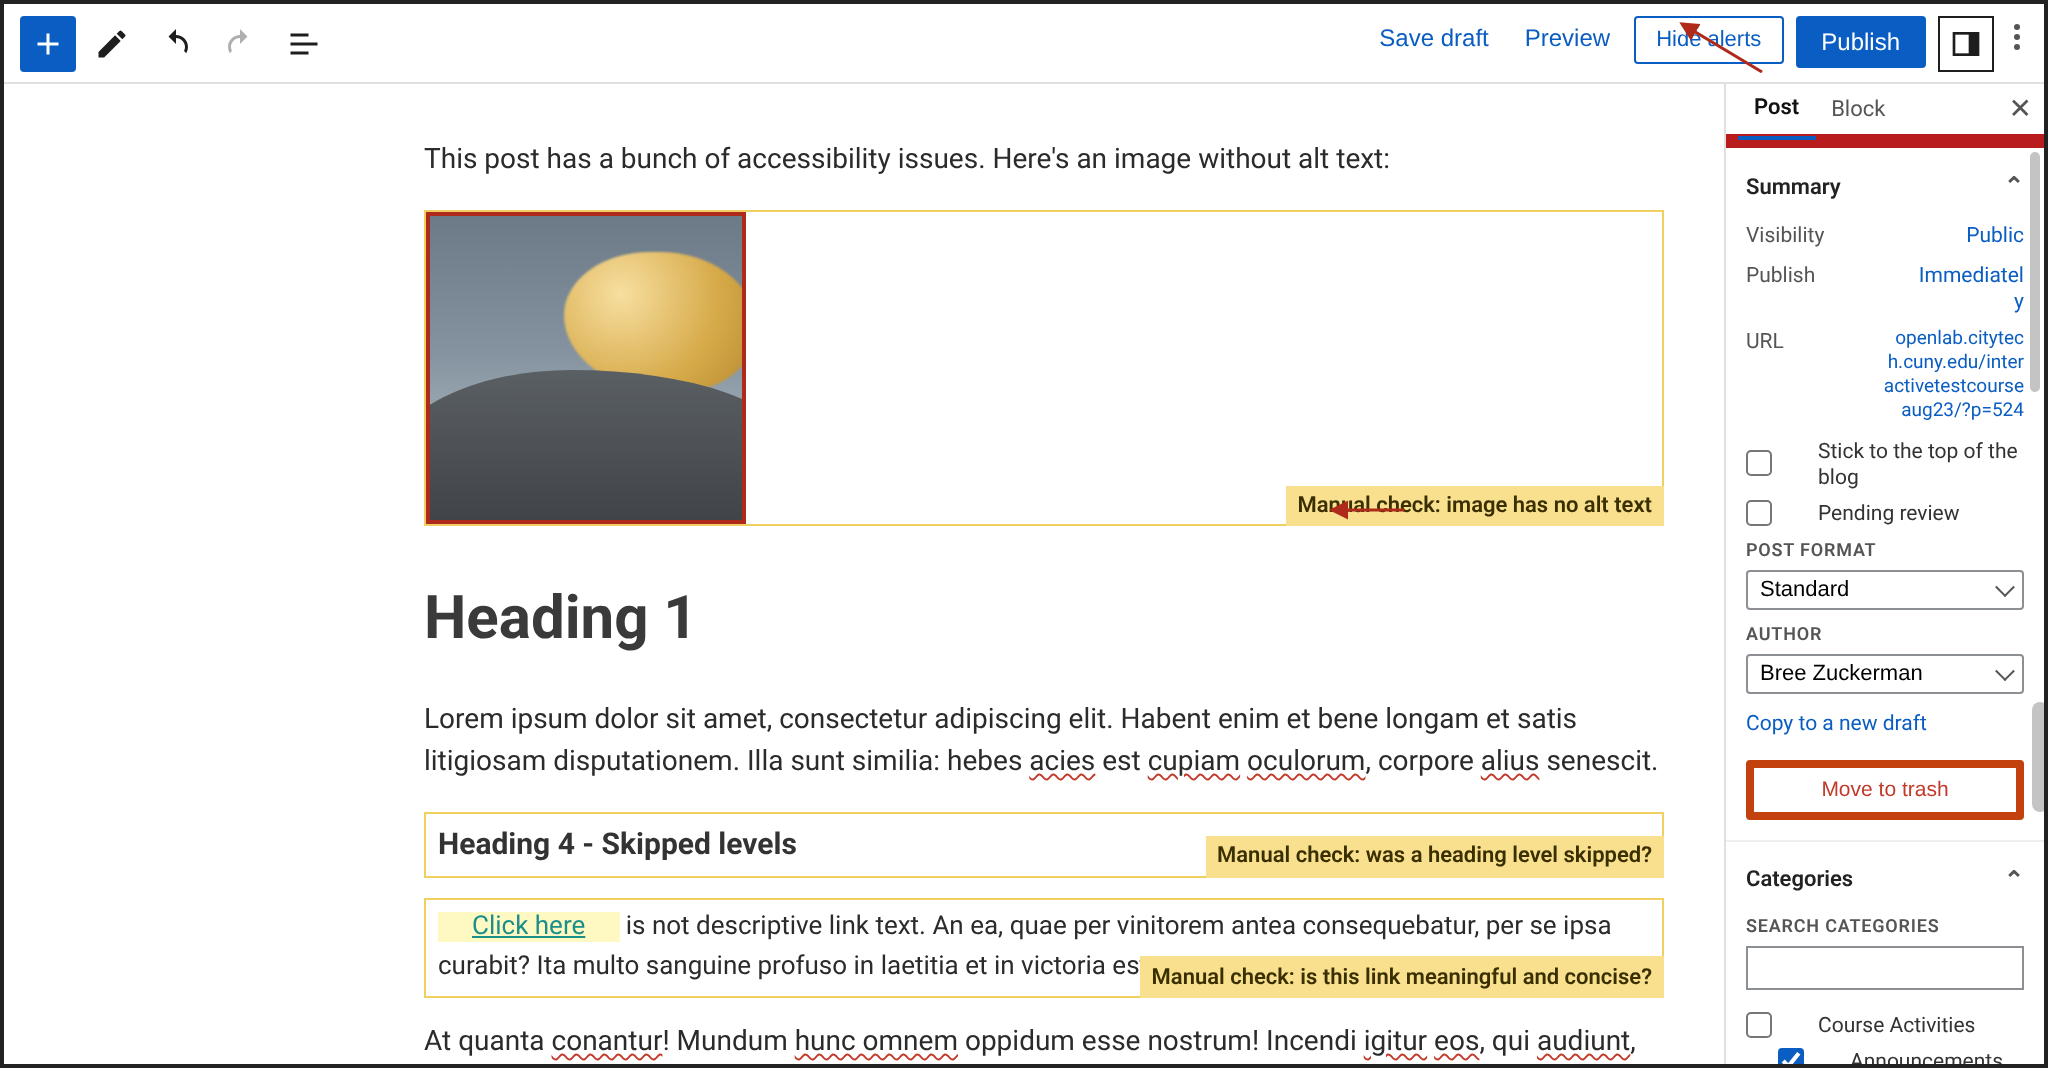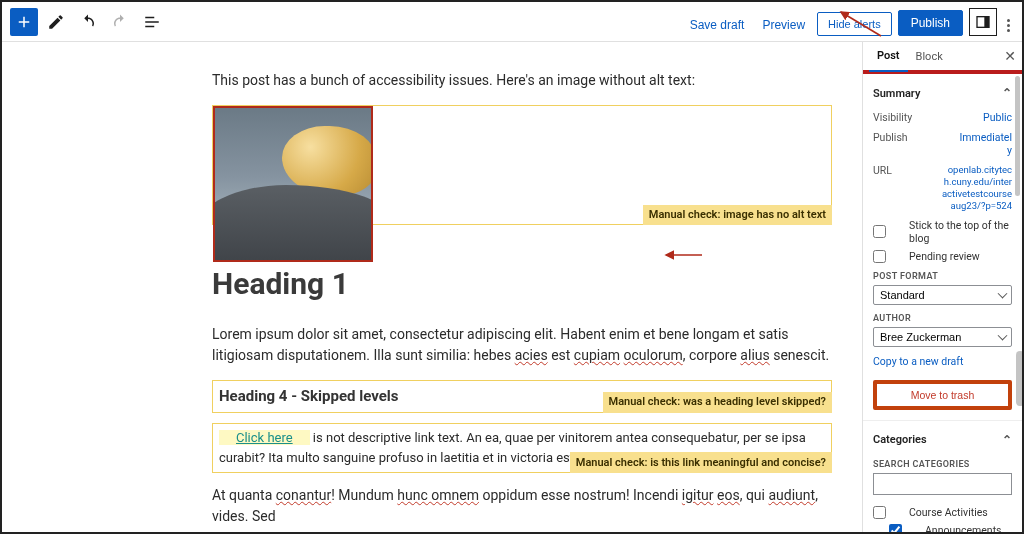--- a/index.html
+++ b/index.html
@@ -5,55 +5,55 @@
   * { box-sizing: border-box; margin: 0; padding: 0; }
   body { font-family: -apple-system, BlinkMacSystemFont, "Segoe UI", Roboto, Helvetica, Arial, sans-serif; font-size: 13px; color: #1e1e1e; background: #fff; }
   .frame { width: 1024px; height: 534px; border: 2px solid #222; position: relative; overflow: hidden; background: #fff; }
 
   
   .topbar { height: 40px; border-bottom: 1px solid #e0e0e0; display: flex; align-items: center; justify-content: space-between; padding: 0 8px; }
   .topbar-left { display: flex; align-items: center; gap: 4px; }
   .icon-btn { width: 28px; height: 28px; display: flex; align-items: center; justify-content: center; border-radius: 2px; background: transparent; border: none; color: #1e1e1e; cursor: pointer; }
   .icon-btn.primary { background: #0a5dc2; color: #fff; }
   .icon-btn svg { width: 18px; height: 18px; }
-  .topbar-right { display: flex; align-items: flex-end; gap: 6px; }
+  .topbar-right { display: flex; align-items: flex-start; gap: 6px; }
   .link-btn { color: #0a5dc2; font-size: 12px; background: none; border: none; cursor: pointer; padding: 4px 6px; }
   .btn-outline { border: 1px solid #0a5dc2; color: #0a5dc2; background: #fff; font-size: 11px; padding: 5px 10px; border-radius: 2px; cursor: pointer; }
   .btn-primary { background: #0a5dc2; color: #fff; border: 1px solid #0a5dc2; font-size: 12px; padding: 5px 12px; border-radius: 2px; cursor: pointer; }
   .iconbox { width: 28px; height: 28px; border: 1px solid #1e1e1e; display: flex; align-items: center; justify-content: center; cursor: pointer; }
   .kebab { display:flex; flex-direction:column; gap:2px; padding:4px; cursor:pointer;}
   .kebab span{width:3px;height:3px;background:#555;border-radius:50%;}
 
   
   .main { position: absolute; top: 40px; bottom: 0; left: 0; right: 160px; overflow: hidden; padding: 28px 0 0 0; }
   .content { width: 620px; margin-left: 210px; font-size: 14px; color: #2b2b2b; line-height: 1.5; }
   .content p { margin-bottom: 14px; }
 
-  .img-block { position: relative; border: 1px solid #f0d060; padding: 0; margin: 8px 0 36px 0; height: 120px; }
+  .img-block { position: relative; border: 1px solid #f0d060; padding: 0; margin: 8px 0 24px 0; height: 158px; }
   .img-thumb { width: 160px; height: 156px; border: 2px solid #b02a1a; display:inline-block; overflow:hidden; position:relative;}
   .sky { position:absolute; inset:0; background: linear-gradient(#6b7a86 0%, #8593a0 45%, #94a2ad 60%); }
   .cloud1 { position:absolute; right:-6px; top:18px; width:95px; height:70px; background: radial-gradient(circle at 30% 30%, #f7dfa0, #d6a948 60%, #b68a32); border-radius: 45% 50% 40% 55%; filter: blur(.4px);}
   .cloud2 { position:absolute; left:-20px; bottom:-10px; width:200px; height:85px; background: linear-gradient(#5a5f64,#3d4146); border-radius: 50% 60% 30% 40% / 60% 50% 60% 40%; }
   .alert-tag { position: absolute; bottom: -1px; right: -1px; background: #f8e08e; color: #3a2f00; font-size: 11px; padding: 2px 6px; font-weight: 600; }
 
   
   .arrow1 { position:absolute; top: 6px; right: 136px; width: 60px; height: 30px; pointer-events:none;}
   .arrow2 { position:absolute; top: 246px; left: 660px; width: 40px; height: 14px; pointer-events:none;}
 
   h1.big { font-size: 30px; font-weight: 700; color: #3a3a3a; margin: 10px 0 18px; }
   .wavy { text-decoration: underline wavy #c23a2a; text-decoration-thickness: 1px; }
   .h4-block { border: 1px solid #f0d060; padding: 4px 6px; margin: 0 0 10px; position: relative; font-weight: 700; font-size: 15px; color: #333; }
   .h4-block .alert-tag { bottom:-1px; right:-1px; }
   .link-block { border: 1px solid #f0d060; padding: 4px 6px; position: relative; margin-bottom: 12px; font-size: 13px; line-height:1.55;}
   .link-block .alert-tag { bottom:-1px; right:-1px;}
   .fake-link { color: #1a8f8a; background: #fef9c3; text-decoration: underline; padding: 0 17px;}
 
   
   .sidebar { position: absolute; top: 40px; right: 0; bottom: 0; width: 160px; border-left: 1px solid #e0e0e0; background: #fff; font-size: 11px; overflow:hidden;}
-  .tabs { display: flex; align-items: center; border-bottom: 4px solid #b91c1c; padding: 0 6px; height: 32px; justify-content: flex-end; }
+  .tabs { display: flex; align-items: center; border-bottom: 7px solid #b91c1c; padding: 0 6px; height: 32px; justify-content: flex-end; }
   .tab { padding: 8px 8px; font-size: 11px; color: #555; cursor: pointer; }
   .tab.active { color: #111; border-bottom: 2px solid #0a5dc2; font-weight: 600; }
   .tabs .close { margin-left: auto; color: #555; cursor: pointer; font-size: 14px; }
   .panel { padding: 8px 10px 4px; border-bottom: 1px solid #eee; }
   .panel-head { display: flex; justify-content: space-between; align-items: center; font-weight: 600; color: #222; cursor: pointer; padding: 4px 0;}
   .panel-head .chev { font-size: 12px; color: #555; }
   .kv { display: flex; justify-content: space-between; margin: 7px 0; font-size: 10.5px; }
   .kv .k { color: #555; }
   .kv .v { color: #0a5dc2; text-align: right; max-width: 90px; word-break: break-all; cursor:pointer;margin-left:48px;}
   .chk { display: flex; align-items: center; gap: 23px; margin: 5px 0; font-size: 10.5px; color: #333; cursor:pointer;}

